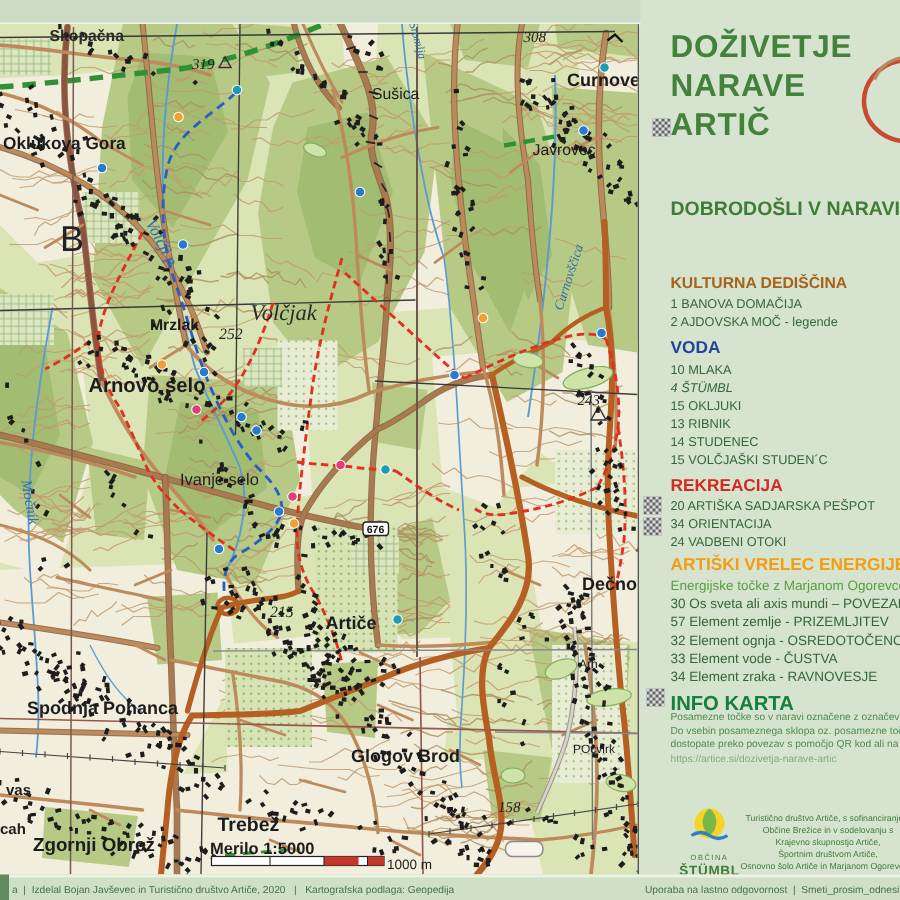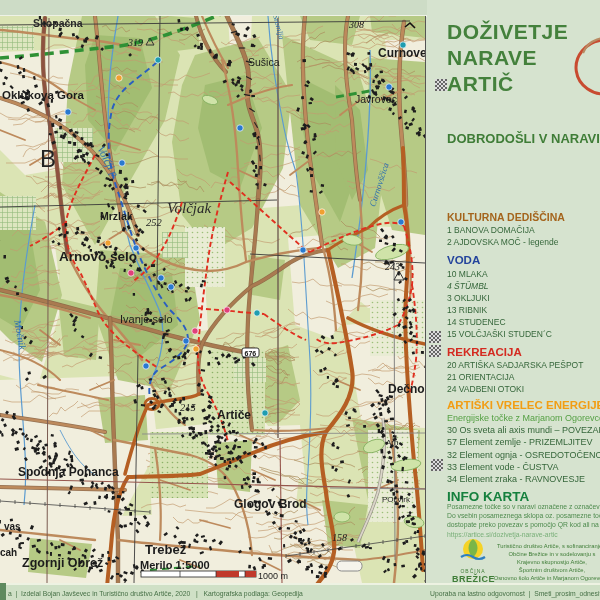--- a/index.html
+++ b/index.html
@@ -9,21 +9,21 @@
 .panel{position:absolute;left:427px;top:0;width:173px;height:555px;background:#d6e3cf;}
 .title{position:absolute;left:20px;top:19px;font-size:21px;font-weight:bold;color:#44813c;line-height:26px;letter-spacing:0.5px;}
 .apple{position:absolute;left:146px;top:25px;}
 .qr{position:absolute;width:12px;height:12px;background:
 repeating-conic-gradient(#666 0% 25%, #ddd 0% 50%) 0 0/4px 4px;}
 .q1{left:8px;top:79px;}
 .q2{left:4px;top:459px;}
 .q3{left:2px;top:331px;}
 .q4{left:2px;top:345px;}
 .welcome{position:absolute;left:20px;top:131px;width:200px;font-size:13px;font-weight:bold;color:#3f7d37;white-space:nowrap;}
-.leg div{position:absolute;left:20px;white-space:nowrap;margin-top:28px;}
+.leg div{position:absolute;left:20px;white-space:nowrap;}
 .h{font-weight:bold;font-size:10.5px;}
 .brown{color:#a4641c;}
 .navy{color:#24449c;font-size:11.5px;text-align:center;}
 .red{color:#d42a20;font-size:11.5px;}
 .orangeb{color:#f29d13;font-size:11.5px;}
 .info{color:#15803d;font-size:13.5px;}
 .i{font-size:8.5px;color:#35663a;}
 .i2{font-size:9px;color:#35663a;}
 .it{font-style:italic;}
 .green2{color:#55a044;font-size:9px;}
@@ -1660,27 +1660,27 @@
   </svg>
   <div class="qr q1"></div>
   <div class="welcome">DOBRODOŠLI V NARAVI</div>
   <div class="leg">
     <div class="h brown" style="top:183px">KULTURNA DEDIŠČINA</div>
     <div class="i" style="top:197px">1 BANOVA DOMAČIJA</div>
     <div class="i" style="top:209px">2 AJDOVSKA MOČ - legende</div>
     <div class="h navy" style="top:226px">VODA</div>
     <div class="i" style="top:241px">10 MLAKA</div>
     <div class="i it" style="top:253px">4 ŠTÜMBL</div>
-    <div class="i" style="top:265px">3 OKLJUKI</div>
+    <div class="i" style="top:265px">15 OKLJUKI</div>
     <div class="i" style="top:277px">13 RIBNIK</div>
     <div class="i" style="top:289px">14 STUDENEC</div>
     <div class="i" style="top:301px">15 VOLČJAŠKI STUDEN´C</div>
     <div class="h red" style="top:318px">REKREACIJA</div>
     <div class="i" style="top:332px">20 ARTIŠKA SADJARSKA PEŠPOT</div>
-    <div class="i" style="top:344px">21 ORIENTACIJA</div>
+    <div class="i" style="top:344px">34 ORIENTACIJA</div>
     <div class="i" style="top:356px">24 VADBENI OTOKI</div>
     <div class="h orangeb" style="top:371px">ARTIŠKI VRELEC ENERGIJE</div>
     <div class="i green2" style="top:385px">Energijske točke z Marjanom Ogorevcem</div>
     <div class="i2" style="top:397px">30 Os sveta ali axis mundi – POVEZANOST</div>
     <div class="i2" style="top:409px">57 Element zemlje - PRIZEMLJITEV</div>
     <div class="i2" style="top:422px">32 Element ognja - OSREDOTOČENOST</div>
     <div class="i2" style="top:434px">33 Element vode - ČUSTVA</div>
     <div class="i2" style="top:446px">34 Element zraka - RAVNOVESJE</div>
     <div class="h info" style="top:461px">INFO KARTA</div>
     <div class="p" style="top:475px">Posamezne točke so v naravi označene z označevalni stebri</div>
@@ -1691,21 +1691,21 @@
   <div class="qr q2"></div>
   <div class="qr q3"></div>
   <div class="qr q4"></div>
   <div class="logo">
     <svg width="40" height="28" viewBox="0 0 40 28">
       <circle cx="20" cy="12" r="10" fill="#f5d327"></circle>
       <path d="M20,2 C14,6 14,16 20,20 C26,16 26,6 20,2" fill="#7ab648"></path>
       <path d="M8,20 Q14,16 20,20 Q26,24 32,20" stroke="#2e7fc0" stroke-width="2.2" fill="none"></path>
     </svg>
     <div class="obcina">OBČINA</div>
-    <div class="brezice">BREŽICE</div>
+    <div class="brezice">ŠTÜMBL</div>
   </div>
   <div class="credits">
     Turistično društvo Artiče, s sofinanciranjem<br>
     Občine Brežice in v sodelovanju s<br>
     Krajevno skupnostjo Artiče,<br>
     Športnim društvom Artiče,<br>
     Osnovno šolo Artiče in Marjanom Ogorevcem
   </div>
 </div>
   <div class="footer">

